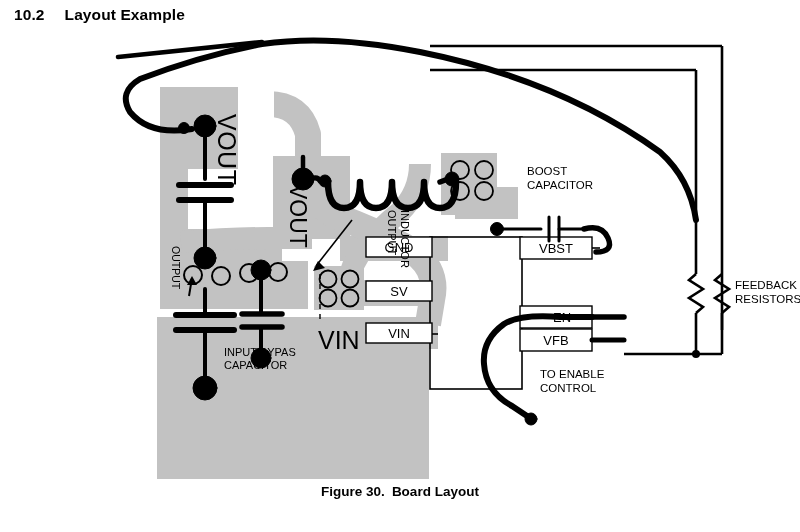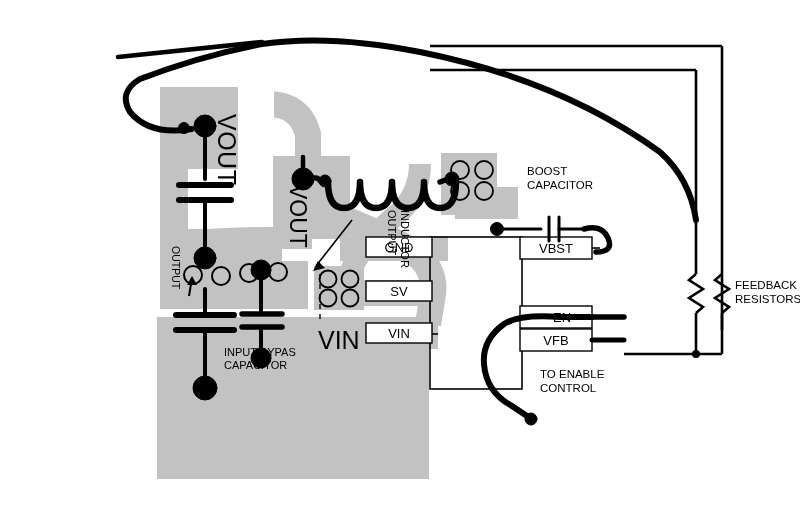--- a/index.html
+++ b/index.html
@@ -54,20 +54,23 @@
   .lbl {
     font-family: "Liberation Sans", sans-serif;
     fill: #000000;
   }
 </style>
 </head>
 <body>
 
 <div id="page">
 
+  <div class="section-heading">
+    <span class="num">10.2</span><span>Layout Example</span>
+  </div>
 
   <div id="diagram">
     <svg width="800" height="455" viewBox="0 0 800 455" xmlns="http://www.w3.org/2000/svg">
 
       <g>
 
         <rect x="160" y="63" width="78" height="82" fill="#c2c2c2"></rect>
 
         <rect x="160" y="145" width="28" height="110" fill="#c2c2c2"></rect>
         <rect x="160" y="205" width="122" height="62" fill="#c2c2c2"></rect>
@@ -253,14 +256,17 @@
       </g>
 
       <g>
         <rect x="238" y="63" width="36" height="58" fill="#ffffff"></rect>
         <rect x="238" y="120" width="34" height="24" fill="#ffffff"></rect>
       </g>
 
     </svg>
   </div>
 
+  <div class="figure-caption">
+    <span>Figure 30.</span><span class="gap"></span><span>Board Layout</span>
+  </div>
 
 </div>
 
 </body></html>

